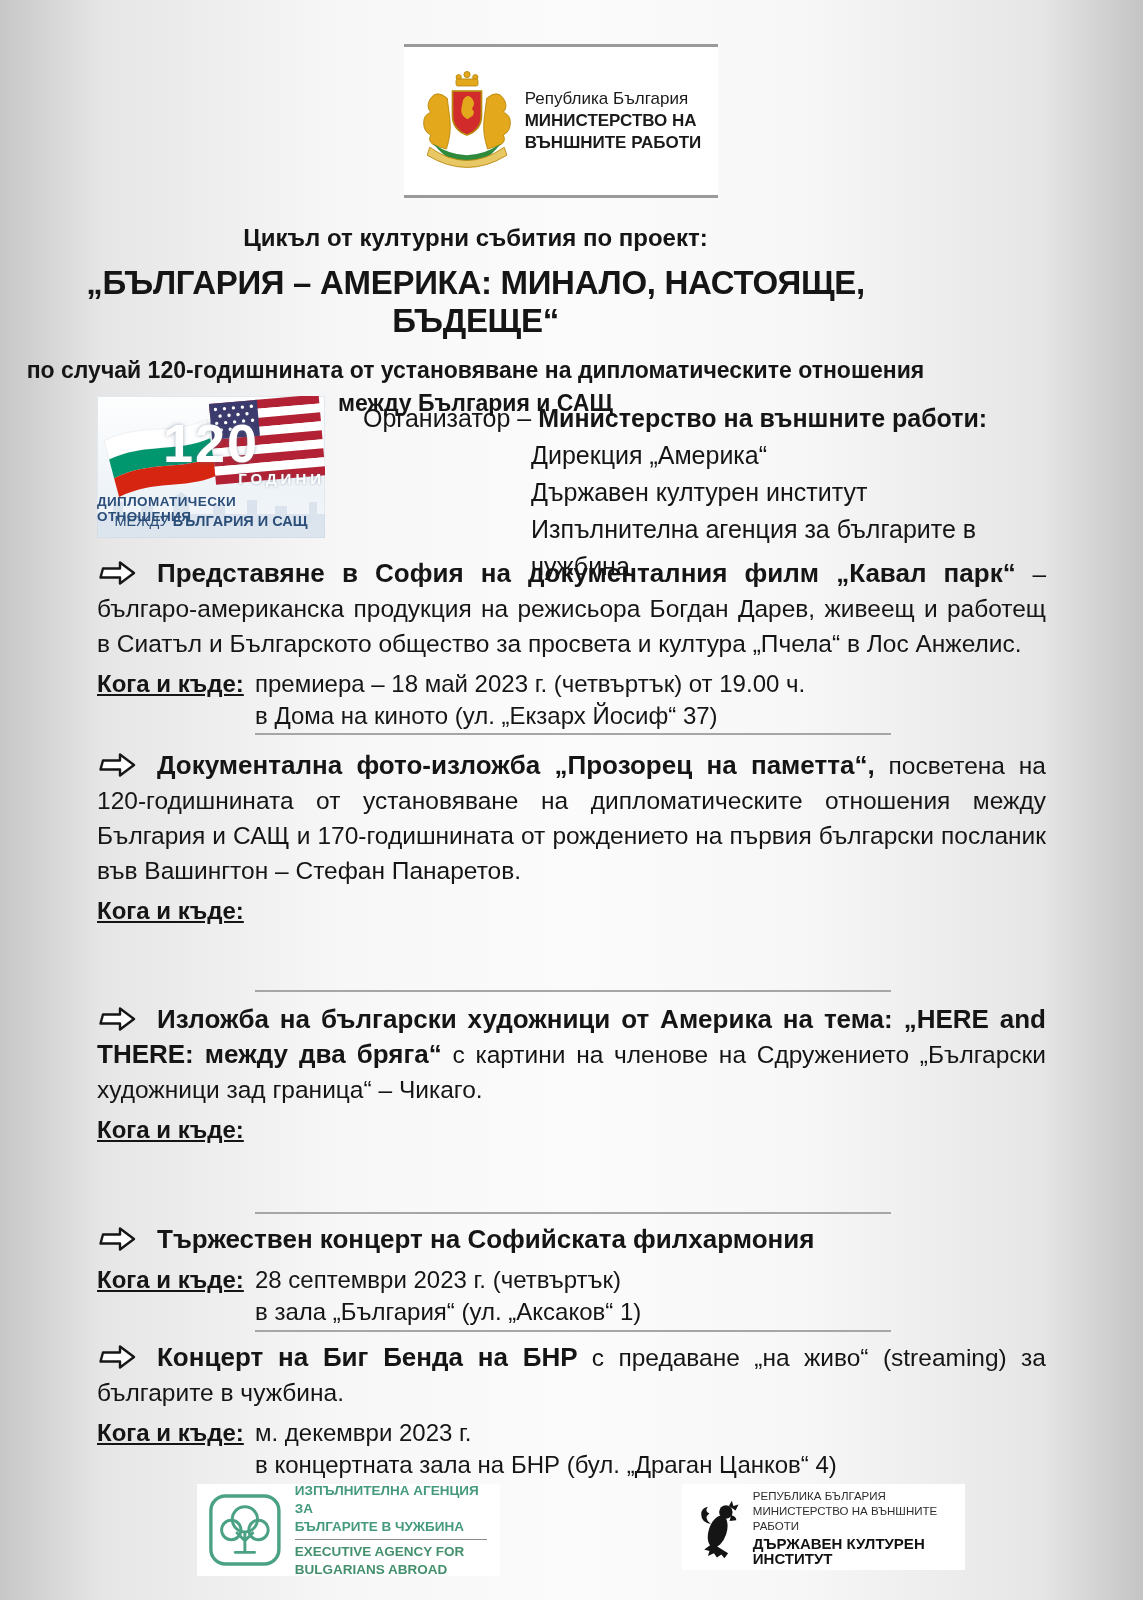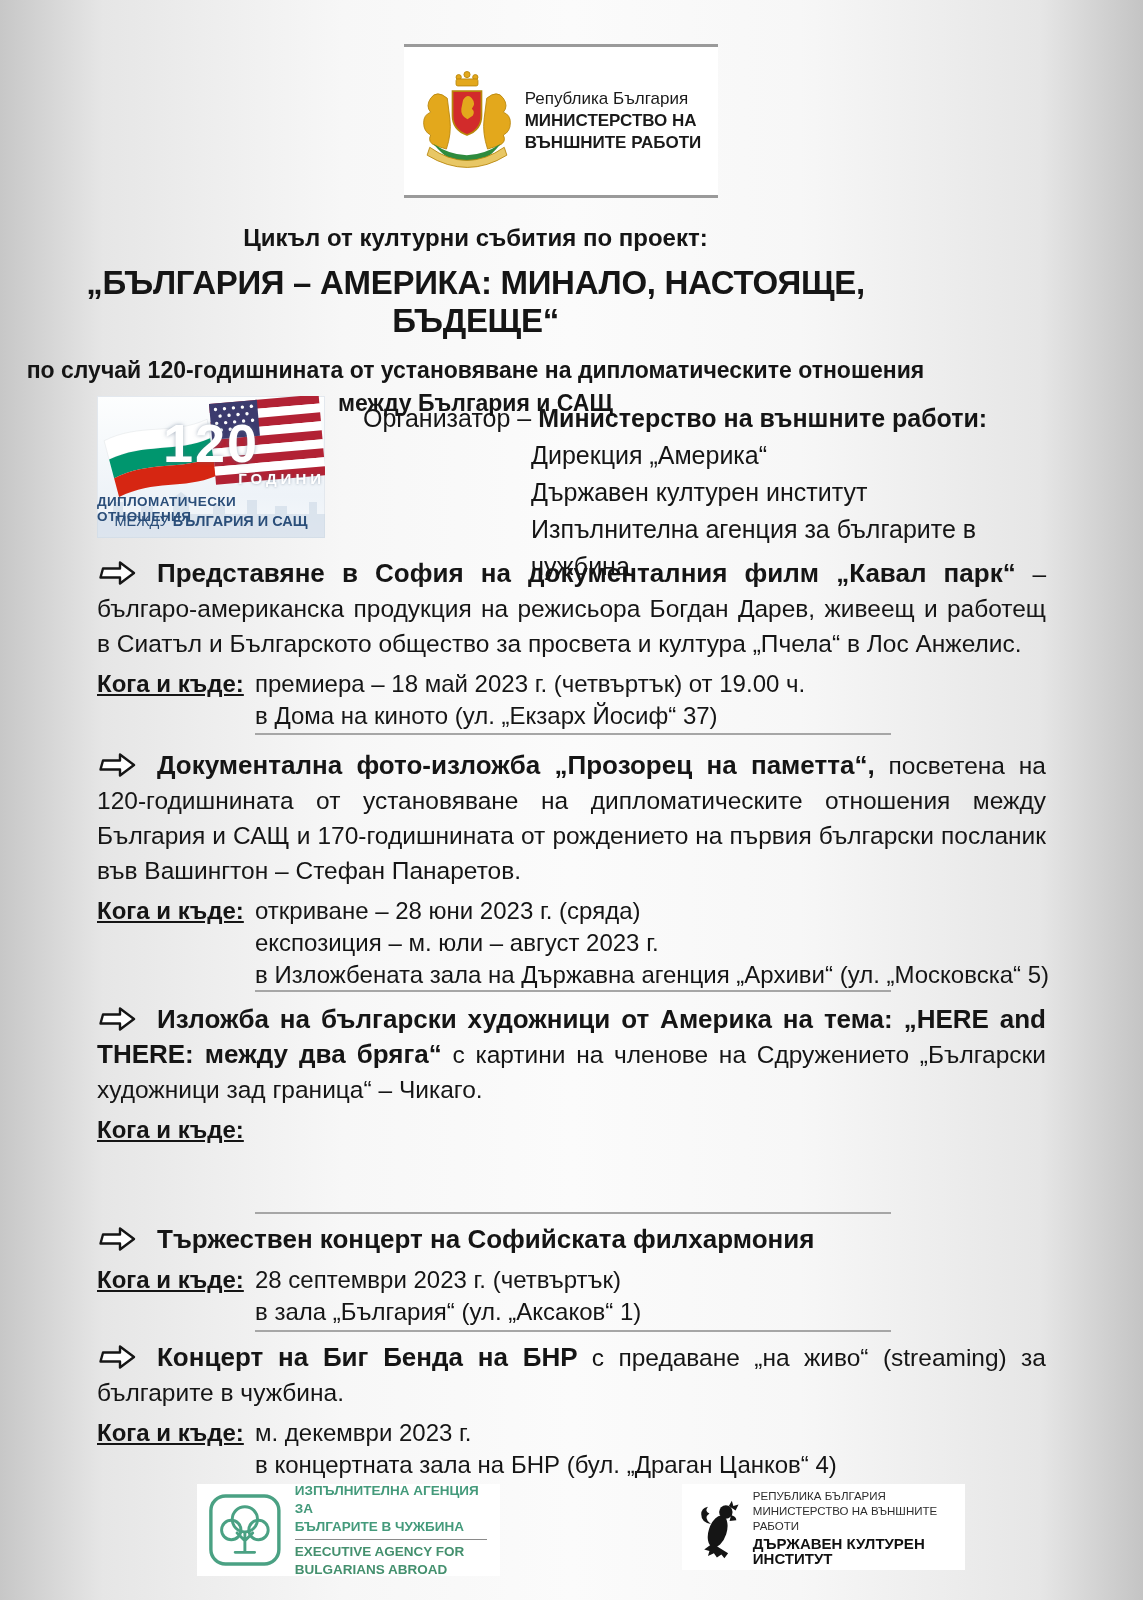--- a/index.html
+++ b/index.html
@@ -169,25 +169,20 @@
     </div>
   </div>
   <div class="sep" style="top:733px"></div>
 
   <div class="evt" style="top:748px">
     <p class="evt-text"><span class="arrow"><svg width="40" height="26" viewBox="0 0 40 26">
             <path d="M6,8.5 L23,8.5 L23,2.5 L37,13 L23,23.5 L23,17.5 L3.5,17.5 Z" fill="#ffffff" stroke="#161616" stroke-width="2.4" stroke-linejoin="round"></path>
           </svg></span><b>Документална фото-изложба „Прозорец на паметта“,</b><span> посветена на 120-годишнината от установяване на дипломатическите отношения между България и САЩ и 170-годишнината от рождението на първия български посланик във Вашингтон – Стефан Панаретов.</span></p>
     <div class="when">
       <div class="when-label">Кога и къде:</div>
-      <div class="when-lines">
-        <div>откриване – 28 юни 2023 г. (сряда)</div>
-        <div>експозиция – м. юли – август 2023 г.</div>
-        <div>в Изложбената зала на Държавна агенция „Архиви“ (ул. „Московска“ 5)</div>
-      </div>
     </div>
   </div>
   <div class="sep" style="top:990px"></div>
 
   <div class="evt" style="top:1002px">
     <p class="evt-text"><span class="arrow"><svg width="40" height="26" viewBox="0 0 40 26">
             <path d="M6,8.5 L23,8.5 L23,2.5 L37,13 L23,23.5 L23,17.5 L3.5,17.5 Z" fill="#ffffff" stroke="#161616" stroke-width="2.4" stroke-linejoin="round"></path>
           </svg></span><b>Изложба на български художници от Америка на тема: „HERE and THERE: между два бряга“</b><span> с картини на членове на Сдружението „Български художници зад граница“ – Чикаго.</span></p>
     <div class="when">
       <div class="when-label">Кога и къде:</div>

